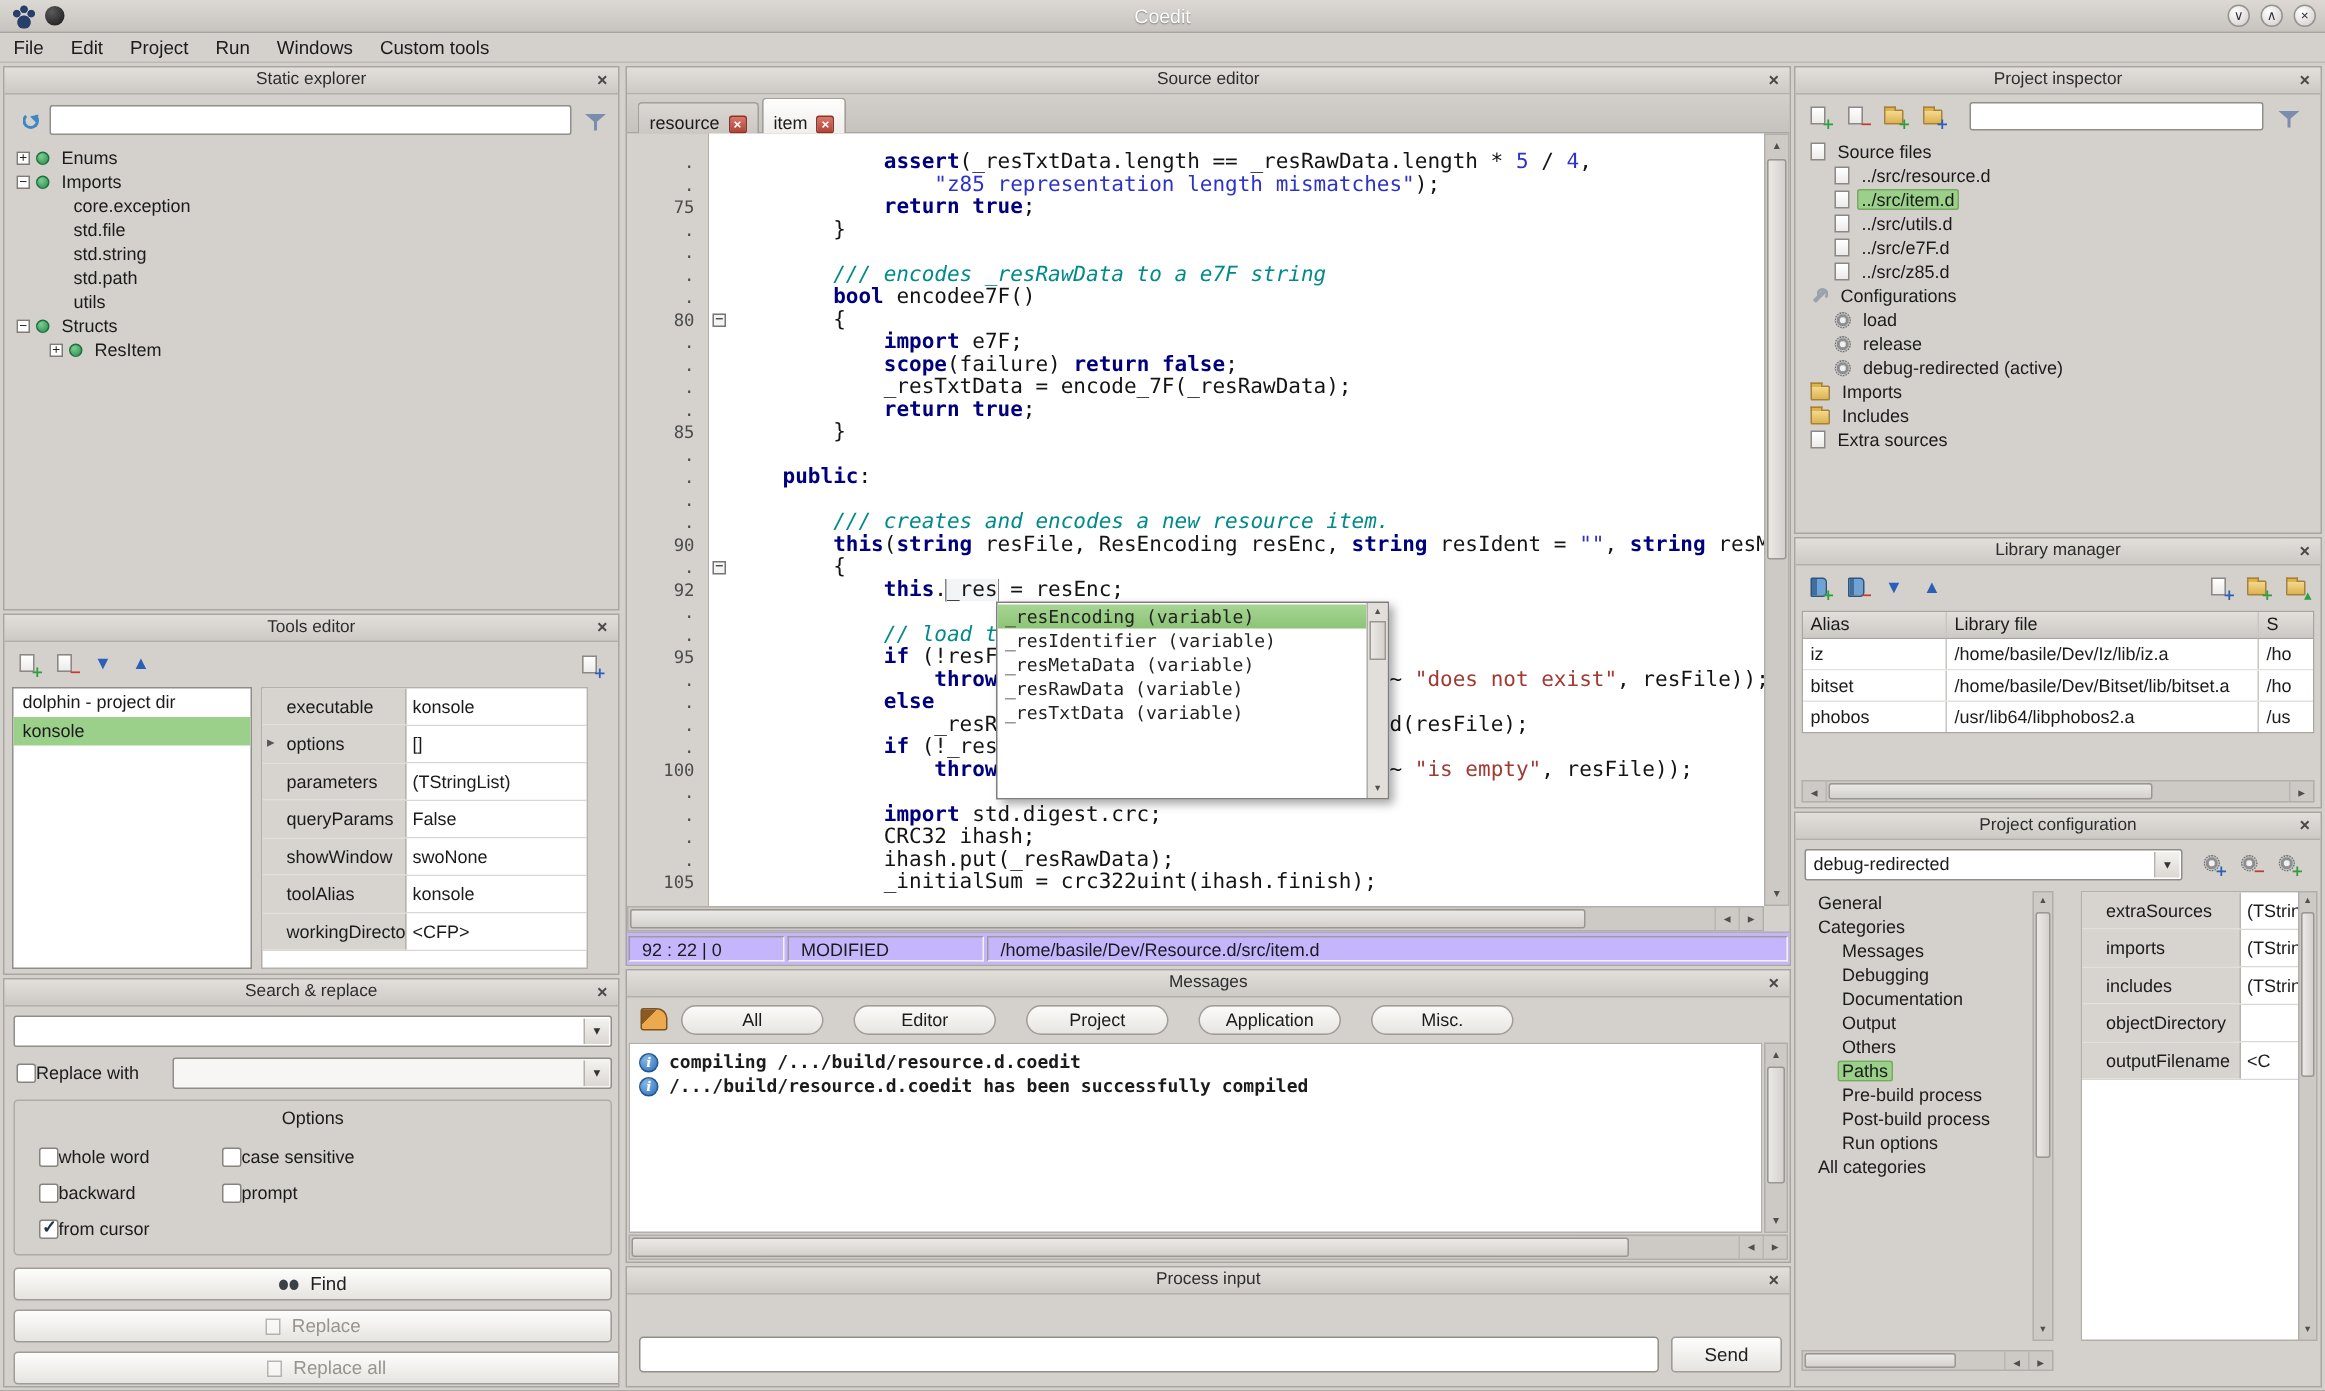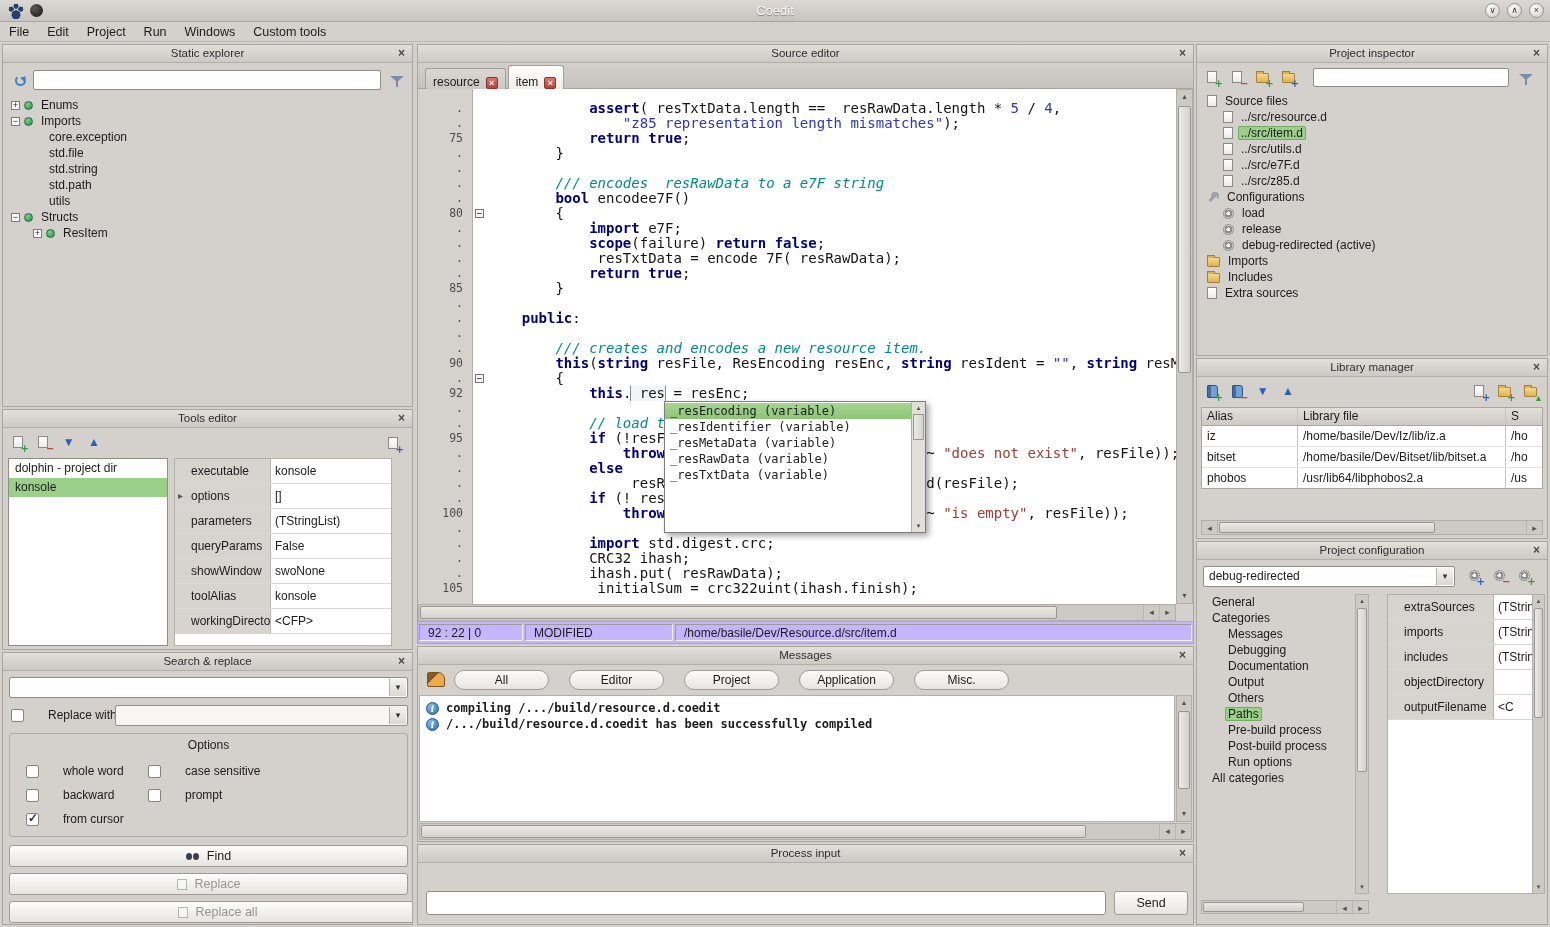--- a/index.html
+++ b/index.html
@@ -91,21 +91,21 @@
 .vtrack{flex:1;position:relative;margin:0 1px;}
 .vthumb{position:absolute;left:0;right:0;background:linear-gradient(90deg,#ebe9e6,#d4d1cd);border:1px solid #9a9792;border-radius:2px;}
 .sbtn{flex:none;height:14px;width:100%;text-align:center;font-size:8px;line-height:14px;color:#4f4f4f;}
 .hscroll{position:absolute;height:17px;display:flex;align-items:stretch;background:#cdcac6;border:1px solid #b2afab;}
 .htrack{flex:1;position:relative;margin:1px 0;}
 .hthumb{position:absolute;top:0;bottom:0;background:linear-gradient(#ebe9e6,#d4d1cd);border:1px solid #9a9792;border-radius:2px;}
 .hbtn{flex:none;width:16px;text-align:center;font-size:9px;line-height:15px;color:#4f4f4f;border-left:1px solid #b9b6b2;}
 .statusbar{position:absolute;left:0;right:0;bottom:0;height:22px;display:flex;background:#c4b5fd;border-top:1px solid #b2afab;}
 .scell{border:1px solid;border-color:#9e9b97 #f4f3f1 #f4f3f1 #9e9b97;margin:2px 1px;padding:0 8px;font-size:12px;line-height:16px;white-space:nowrap;overflow:hidden;}
 .scell.c1{width:104px;}
-.scell.c2{width:148px;}
+.scell.c2{width:131px;}
 .scell.c3{flex:1;}
 
 .popup{position:absolute;left:246px;top:356px;width:262px;height:132px;background:#fff;border:1px solid #7e7e7e;box-shadow:3px 3px 6px rgba(0,0,0,.35);display:flex;z-index:5;}
 #comp-items{flex:1;overflow:hidden;padding-top:1px;}
 .citem{height:16px;line-height:16px;padding:0 5px;font:12px/16px "DejaVu Sans Mono",monospace;white-space:nowrap;overflow:hidden;color:#222;}
 .csel{background:linear-gradient(#a6d593,#8cc476);}
 .pscroll{flex:none;width:14px;background:#e2dfdb;border-left:1px solid #b2afab;display:flex;flex-direction:column;}
 .pscroll .sbtn{height:12px;font-size:7px;line-height:12px;}
 .ptrack{flex:1;position:relative;}
 .pthumb{position:absolute;left:1px;right:1px;top:0;height:26px;background:linear-gradient(90deg,#ebe9e6,#d4d1cd);border:1px solid #9a9792;}
@@ -117,21 +117,21 @@
 
 .btn{position:absolute;display:flex;align-items:center;justify-content:center;gap:8px;background:linear-gradient(#fdfdfc,#e6e4e0);border:1px solid #9f9c98;border-radius:3px;font-size:12.5px;color:#1e1e1e;}
 .btn.disabled{color:#97948f;}
 .binoc{width:6px;height:7px;border-radius:50%;background:#3c4147;box-shadow:7px 0 0 #3c4147;margin-right:7px;}
 .repic{width:10px;height:11px;background:#fbfbfa;border:1px solid #8f8c88;opacity:.6;}
 .combo{position:absolute;background:#fff;border:1px solid #918e8a;border-radius:2px;}
 .combo .cval{position:absolute;left:5px;top:0;bottom:0;right:20px;line-height:19px;font-size:12px;overflow:hidden;white-space:nowrap;}
 .combo .carr{position:absolute;top:1px;bottom:1px;right:1px;width:17px;background:linear-gradient(#f4f2ef,#dbd8d4);border-left:1px solid #b5b2ae;text-align:center;font-size:9px;line-height:17px;color:#333;}
 .groupbox{position:absolute;border:1px solid #aeaba7;border-radius:3px;}
 .gtitle{text-align:center;font-size:12px;padding-top:4px;}
-.cbrow{display:flex;align-items:center;gap:24px;height:18px;margin-bottom:6px;font-size:12px;white-space:nowrap;}
+.cbrow{display:flex;align-items:center;gap:0;height:18px;margin-bottom:6px;font-size:12px;white-space:nowrap;}
 .cb{width:13px;height:13px;background:#fff;border:1px solid #87847f;border-radius:2px;position:relative;flex:none;}
 .cmark{position:absolute;left:1px;top:-3px;font-size:12px;font-weight:bold;color:#20354e;}
 .pstatus{position:absolute;left:1px;right:1px;top:20px;height:20px;background:#fff;border-bottom:1px solid #cfccc8;line-height:20px;padding-left:8px;font-weight:bold;font-size:12px;}
 .tb{position:absolute;height:24px;}
 </style>
 </head>
 <body>
 
 <div class="app">
 

